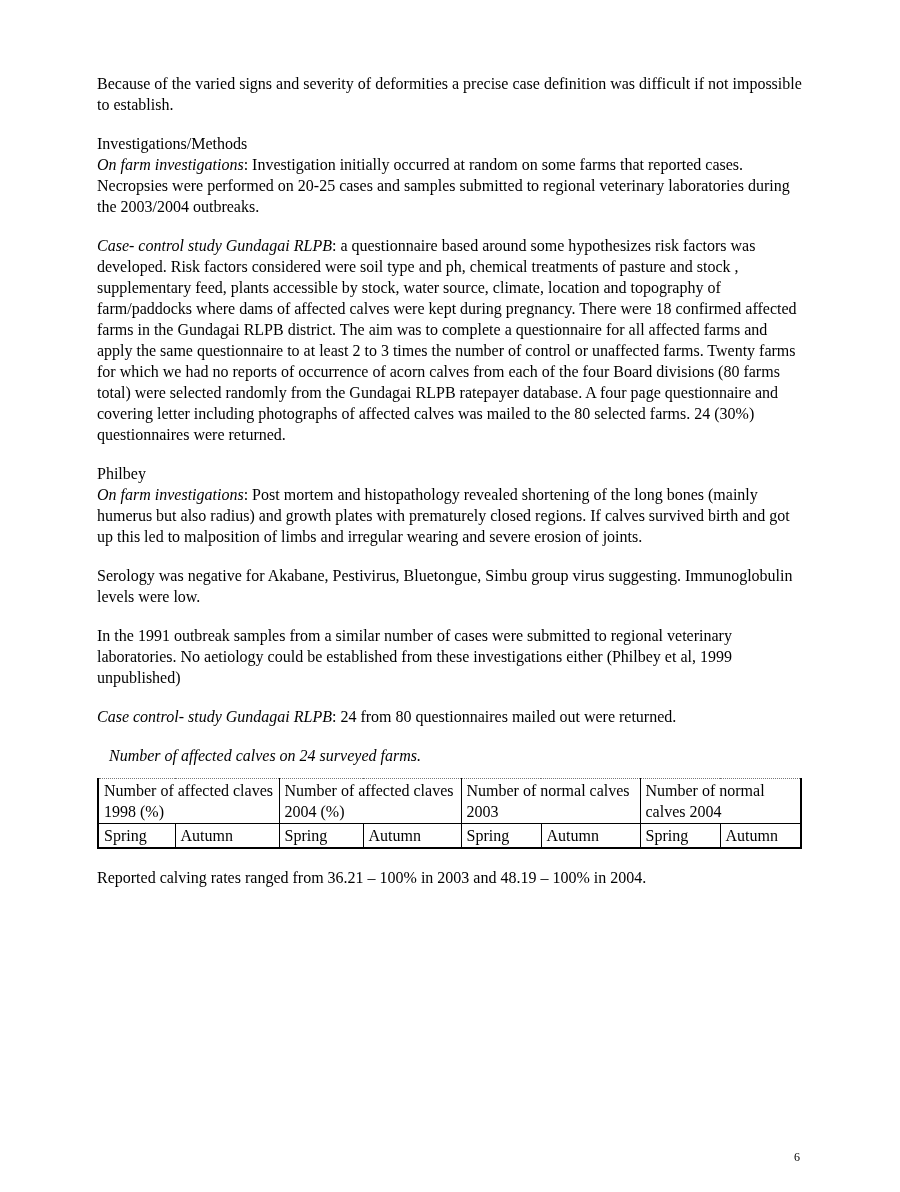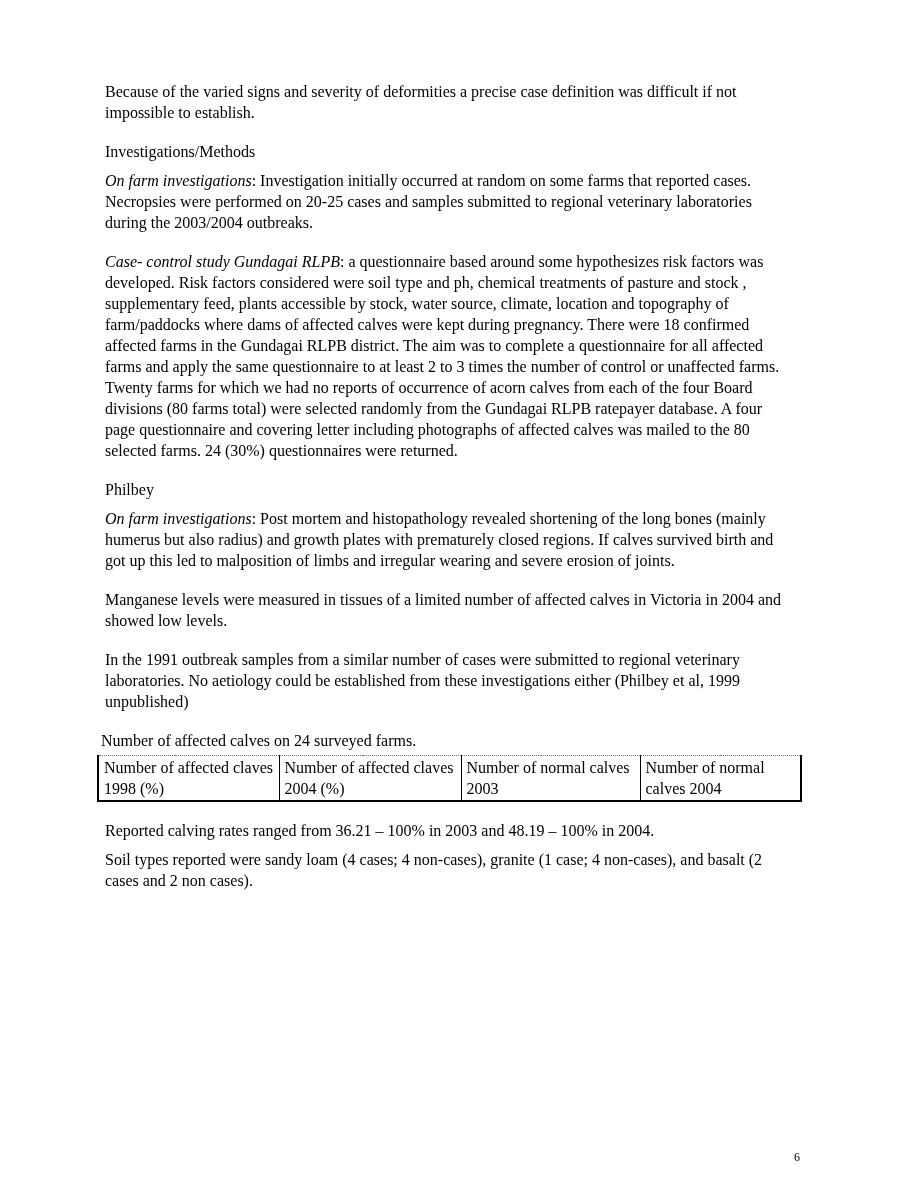--- a/index.html
+++ b/index.html
@@ -18,39 +18,39 @@
   }
   .page {
     position: relative;
     width: 900px;
     height: 1192px;
     box-sizing: border-box;
     padding: 73px 97px 0 97px;
     background: #ffffff;
   }
   .block { margin: 0 0 18px 0; }
-  p { margin: 8px; padding: 0; }
+  p { margin: 0; padding: 0; }
   .heading { font-weight: normal; }
   .lead-italic { font-style: italic; }
   table.calves {
     border-collapse: collapse;
     table-layout: fixed;
     width: 703px;
     border: 2px solid #000;
     border-top: 1px dotted #777;
   }
   table.calves td {
     border: 1px solid #000;
     padding: 1px 5px;
     vertical-align: top;
     line-height: 21px;
     overflow: hidden;
   }
   table.calves tr.row-groups td { border-top: none; }
-  .caption { margin: 4px; }
+  .caption { margin: 12px; font-style: italic; }
   .page-number {
     position: absolute;
     top: 1150px;
     right: 100px;
     font-size: 12px;
     line-height: 14px;
   }
 </style>
 </head>
 <body>
@@ -68,29 +68,32 @@
 
   <div class="block">
     <p><span class="lead-italic">Case- control study Gundagai RLPB</span><span>: a questionnaire based around some hypothesizes risk factors was developed. Risk factors considered were soil type and ph, chemical treatments of pasture and stock , supplementary feed, plants accessible by stock, water source, climate, location and topography of farm/paddocks where dams of affected calves were kept during pregnancy. There were 18 confirmed affected farms in the Gundagai RLPB district. The aim was to complete a questionnaire for all affected farms and apply the same questionnaire to at least 2 to 3 times the number of control or unaffected farms. Twenty farms for which we had no reports of occurrence of acorn calves from each of the four Board divisions (80 farms total) were selected randomly from the Gundagai RLPB ratepayer database. A four page questionnaire and covering letter including photographs of affected calves was mailed to the 80 selected farms. 24 (30%) questionnaires were returned.</span></p>
   </div>
 
   <div class="block">
     <p class="heading">Philbey</p>
     <p><span class="lead-italic">On farm investigations</span><span>: Post mortem and histopathology revealed shortening of the long bones (mainly humerus but also radius) and growth plates with prematurely closed regions. If calves survived birth and got up this led to malposition of limbs and irregular wearing and severe erosion of joints.</span></p>
   </div>
 
+  <div class="block">
+    <p>Serology was negative for Akabane, Pestivirus, Bluetongue, Simbu group virus suggesting. Immunoglobulin levels were low.</p>
+  </div>
 
-  <div class="block">
-    <p>Manganese levels were measured in tissues of a limited number of affected calves in Victoria in 2004 and showed low levels.</p>
-  </div>
 
   <div class="block">
     <p>In the 1991 outbreak samples from a similar number of cases were submitted to regional veterinary laboratories. No aetiology could be established from these investigations either (Philbey et al, 1999 unpublished)</p>
   </div>
 
+  <div class="block">
+    <p><span class="lead-italic">Case control- study Gundagai RLPB</span><span>: 24 from 80 questionnaires mailed out were returned.</span></p>
+  </div>
 
   <div class="block">
     <p class="caption">Number of affected calves on 24 surveyed farms.</p>
     <table class="calves">
       <colgroup>
         <col style="width:77px">
           <col style="width:104px">
         <col style="width:84px">
           <col style="width:98px">
         <col style="width:80px">
@@ -98,24 +101,33 @@
         <col style="width:80px">
           <col style="width:81px">
       </colgroup>
       <tbody>
           <tr class="row-groups">
         <td colspan="2">Number of affected claves 1998 (%)</td>
         <td colspan="2">Number of affected claves 2004 (%)</td>
         <td colspan="2">Number of normal calves 2003</td>
         <td colspan="2">Number of normal calves 2004</td>
       </tr>
+      <tr>
+        <td>Spring</td>
+        <td>Autumn</td>
+        <td>Spring</td>
+        <td>Autumn</td>
+        <td>Spring</td>
+        <td>Autumn</td>
+        <td>Spring</td>
+        <td>Autumn</td>
+      </tr>
     </tbody>
       </table>
   </div>
 
   <div class="block">
     <p>Reported calving rates ranged from 36.21 – 100% in 2003 and 48.19 – 100% in 2004.</p>
-    <p>Soil types reported were sandy loam (4 cases; 4 non-cases), granite (1 case; 4 non-cases), and basalt (2 cases and 2 non cases).</p>
   </div>
 
   <div class="page-number">6</div>
 
 </div>
 
 </body></html>

